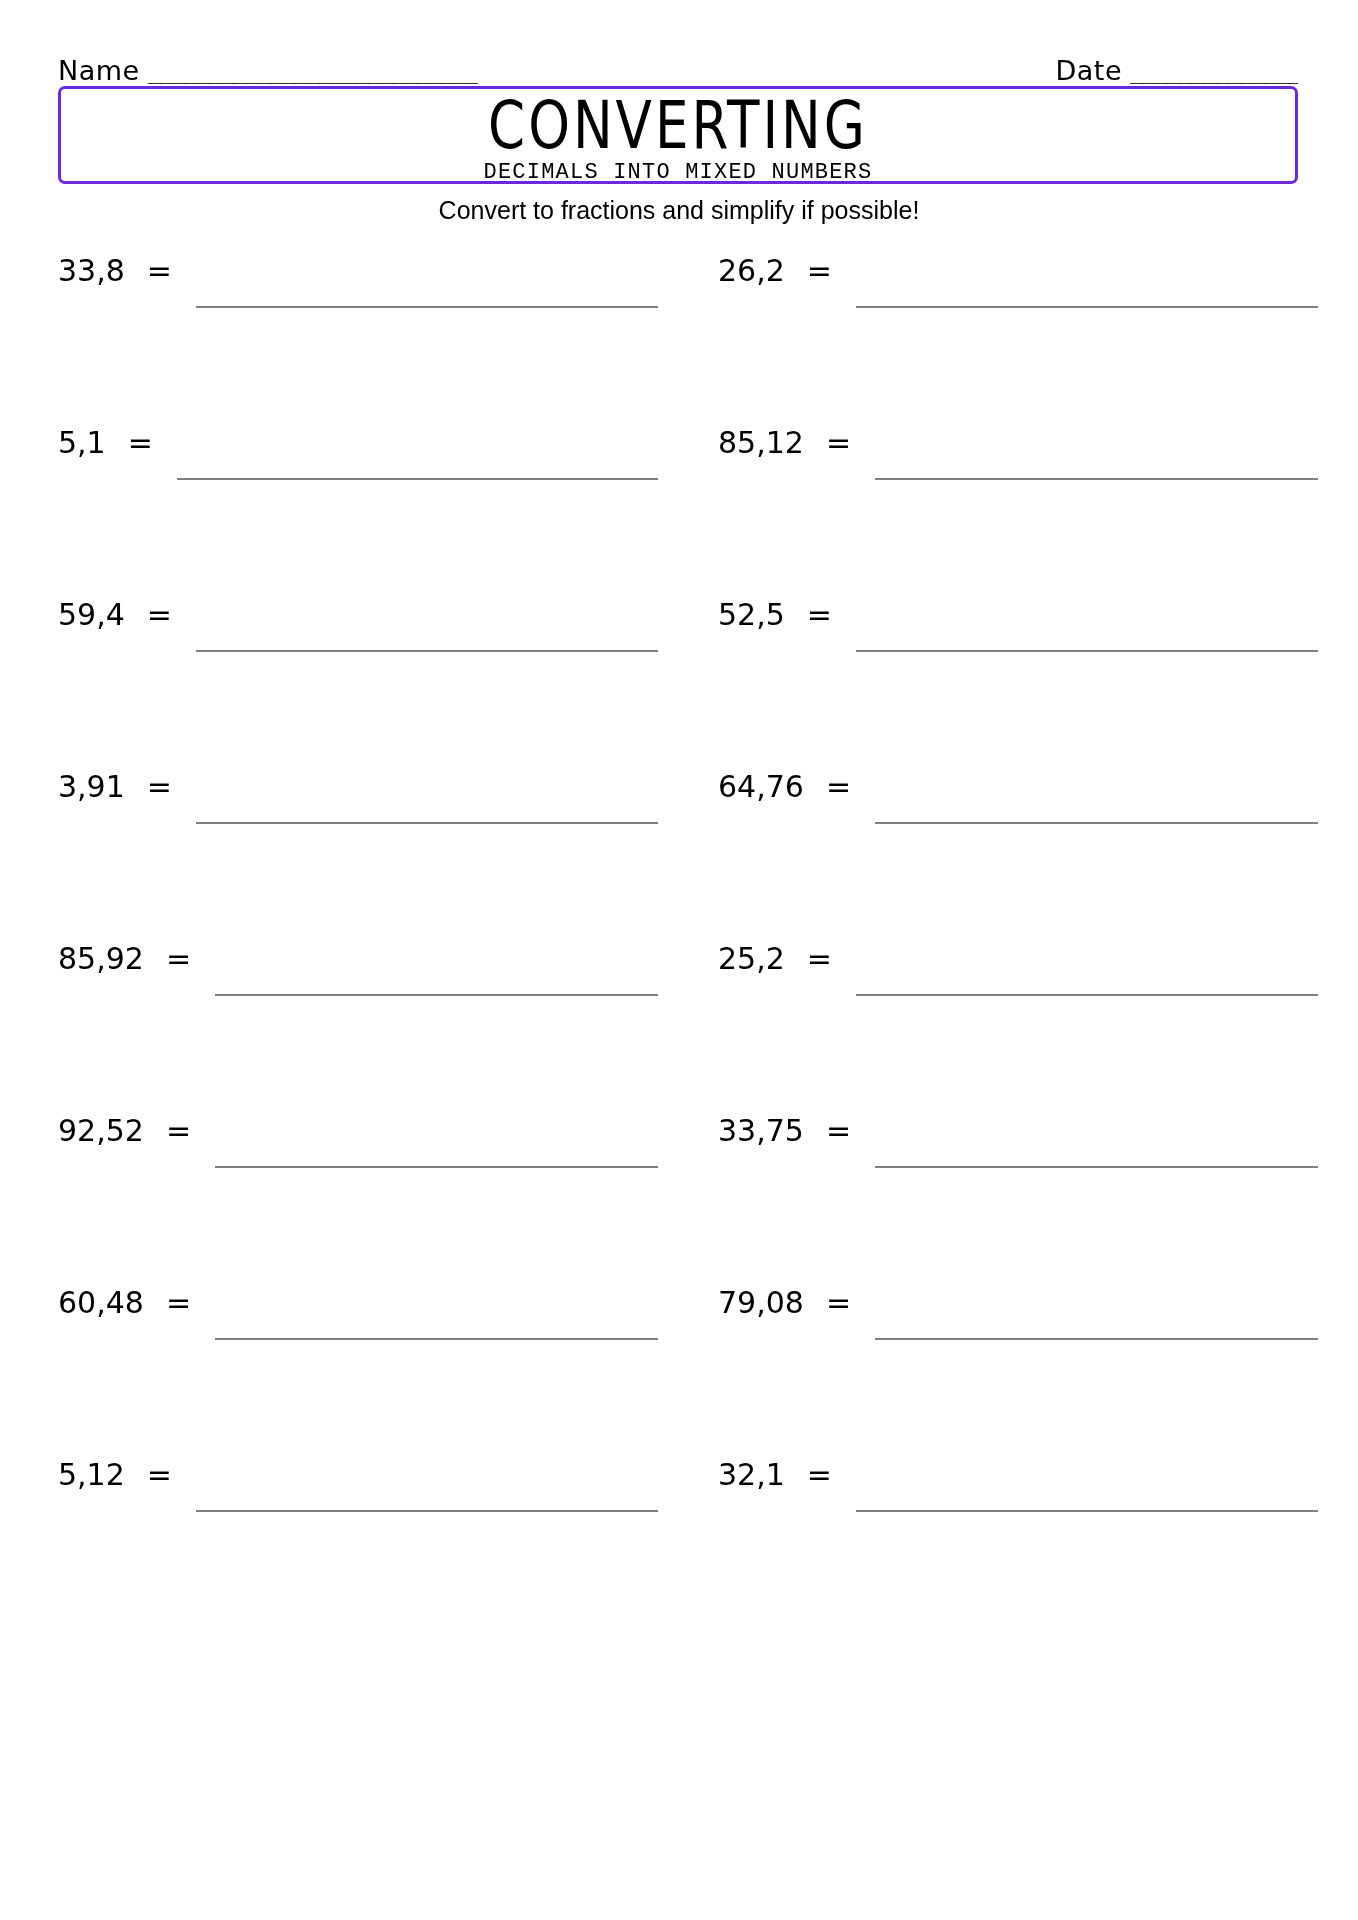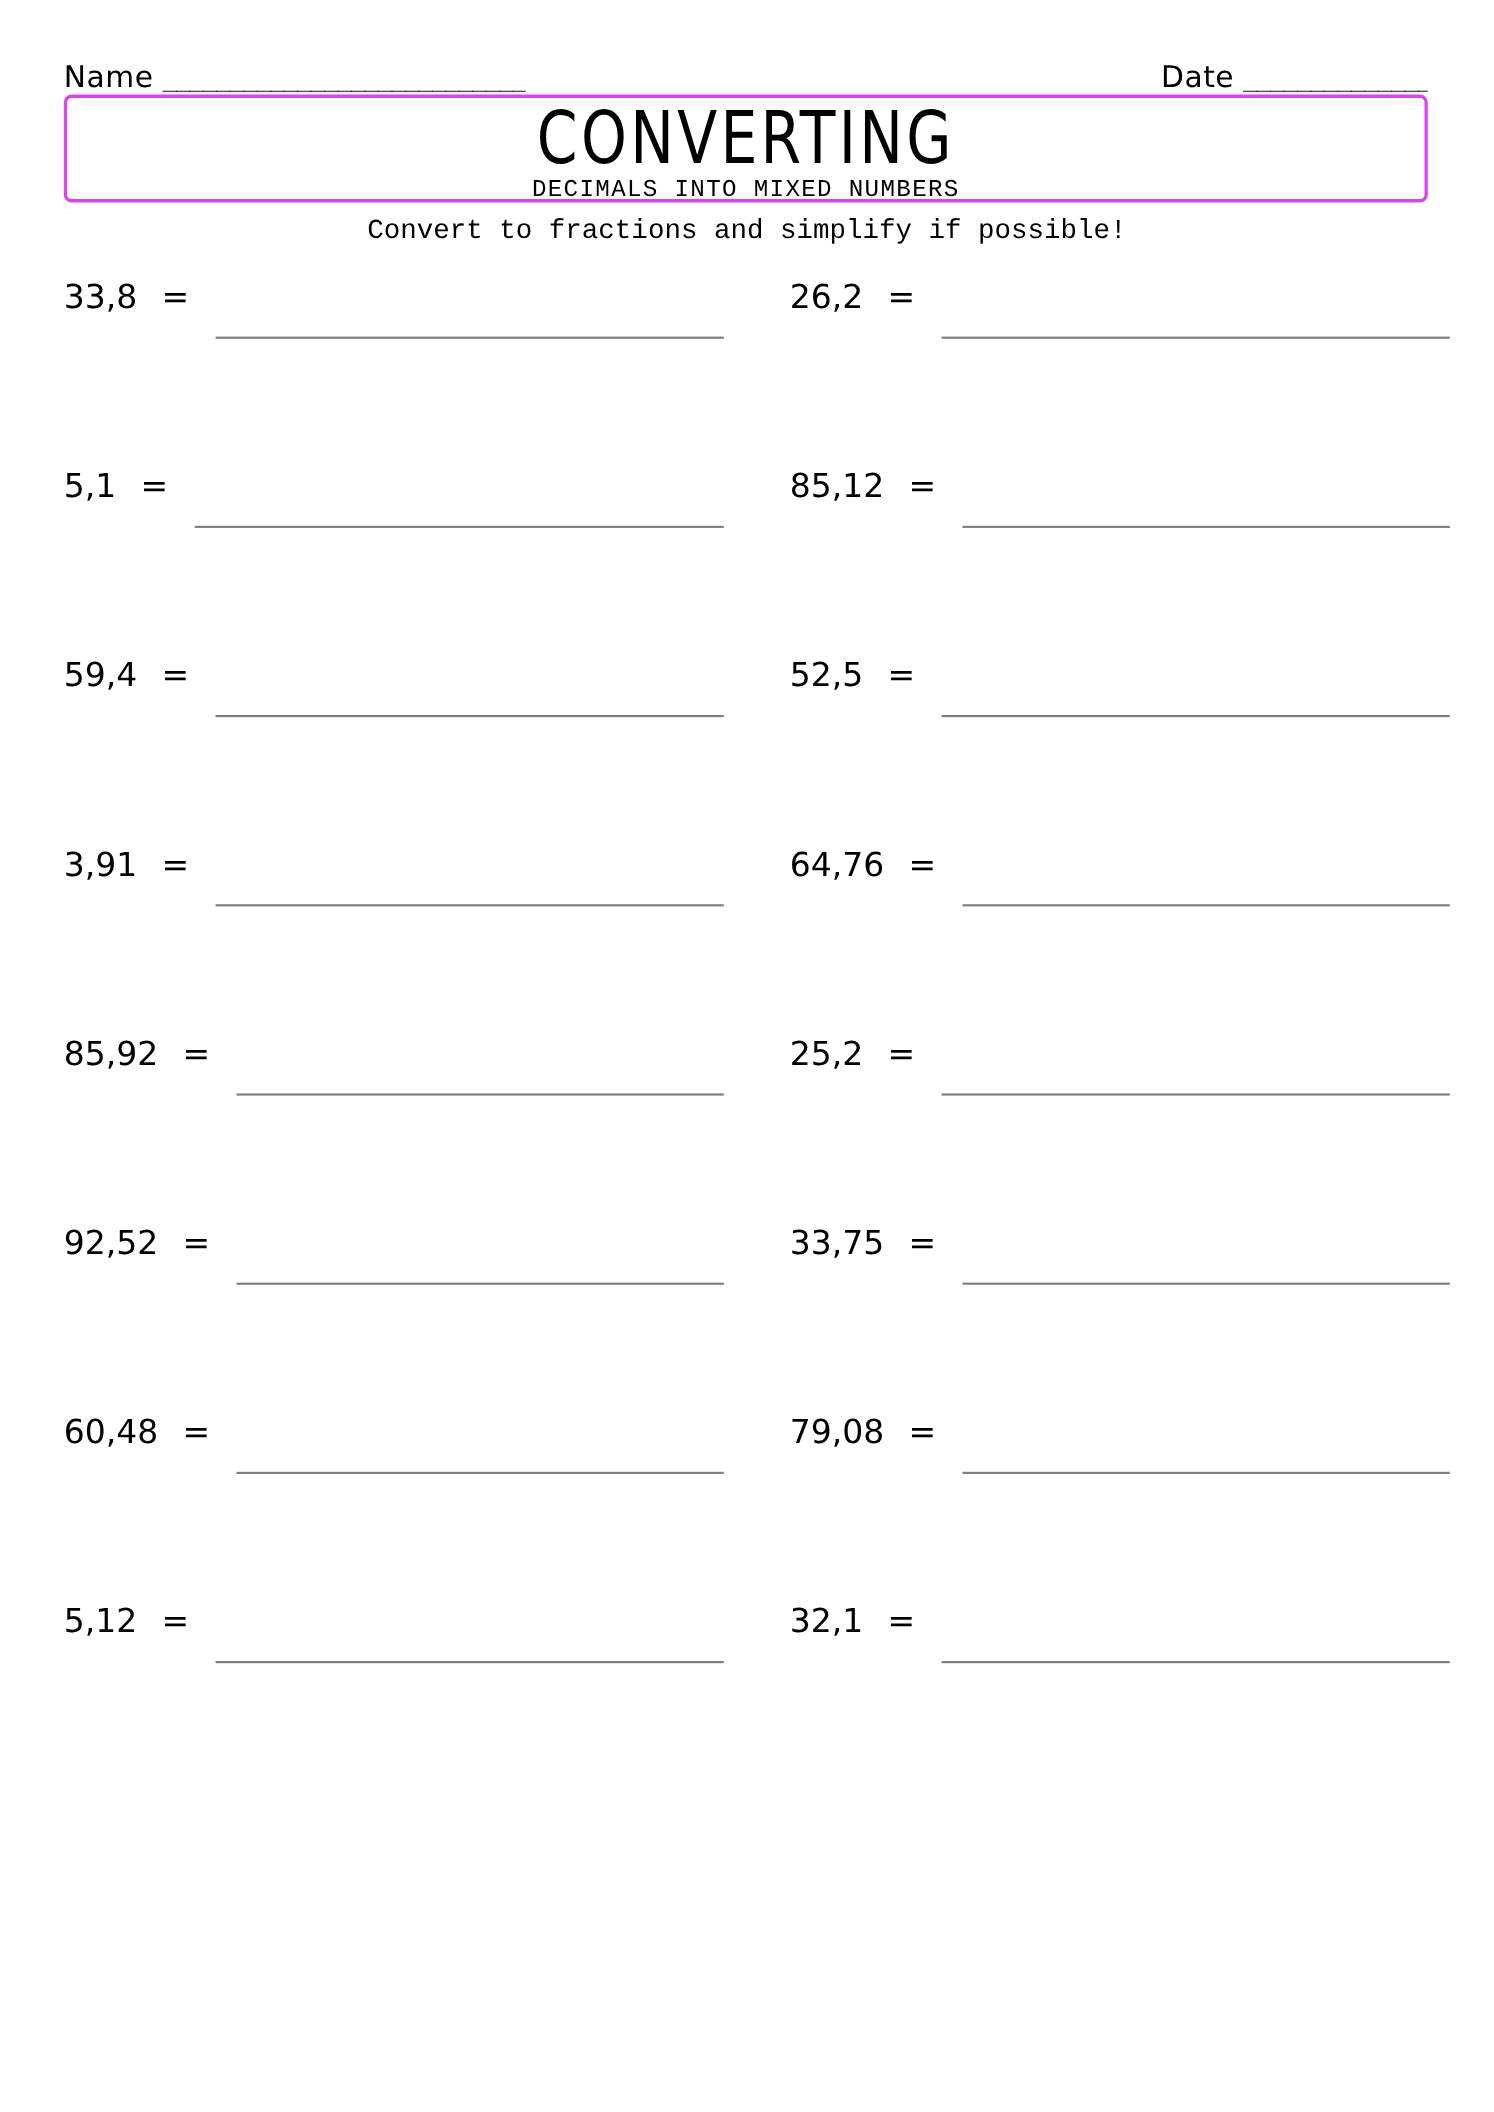--- a/index.html
+++ b/index.html
@@ -62,21 +62,21 @@
   .meta-dashes.date-dashes { width: 168px; }
 
   
   .title-box {
     position: absolute;
     left: 58px;
     top: 86px;
     width: 1240px;
     height: 98px;
     box-sizing: border-box;
-    border: 3px solid #d946ef;
+    border: 3px solid #6d28d9;
     border-radius: 7px;
     display: flex;
     flex-direction: column;
     align-items: center;
     justify-content: flex-start;
     padding-top: 2px;
   }
   .title-main {
     font-family: "DejaVu Sans Condensed", "DejaVu Sans", sans-serif;
     font-size: 59px;
@@ -94,21 +94,21 @@
     margin-top: 8px;
   }
 
   
   .instruction {
     position: absolute;
     left: 0;
     top: 196px;
     width: 1358px;
     text-align: center;
-    font-family: Liberation Mono, monospace;
+    font-family: Liberation Sans, sans-serif;
     font-size: 25px;
     line-height: 28px;
   }
 
   
   .problems {
     position: absolute;
     left: 0;
     top: 248px;
     width: 1358px;

